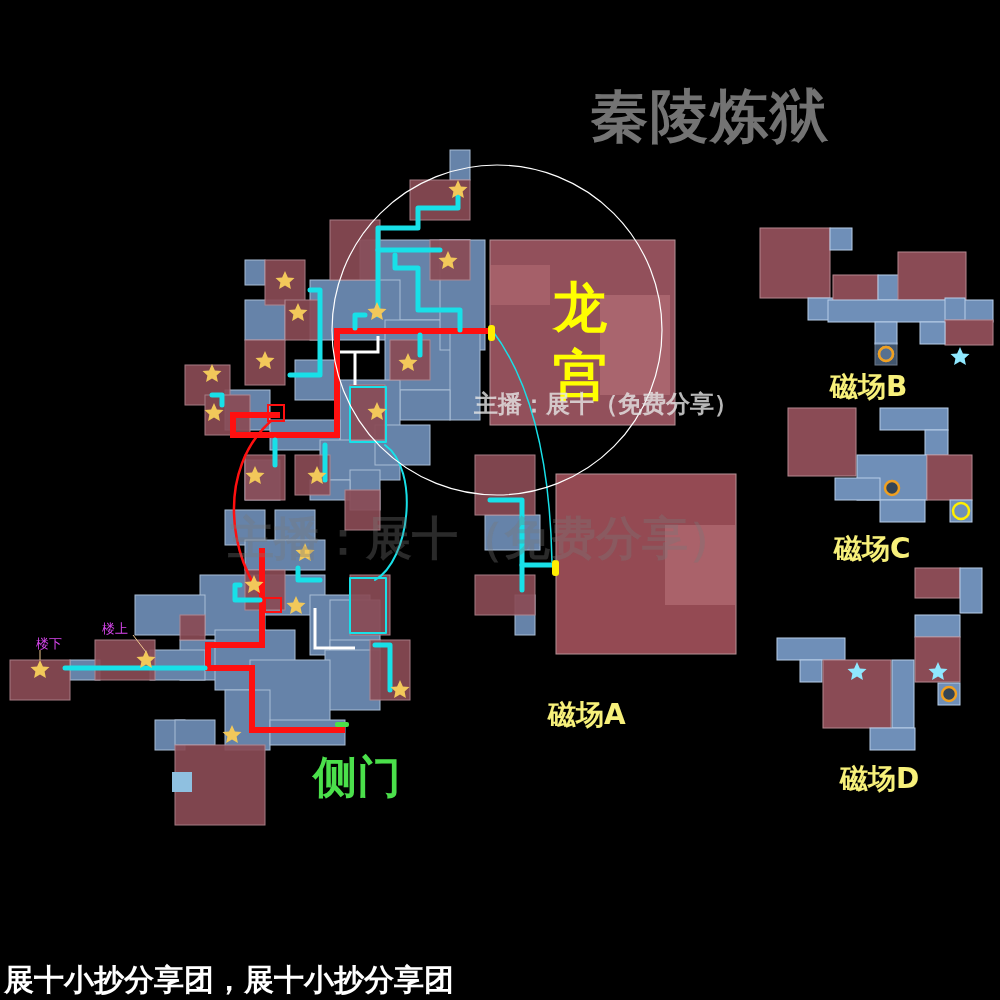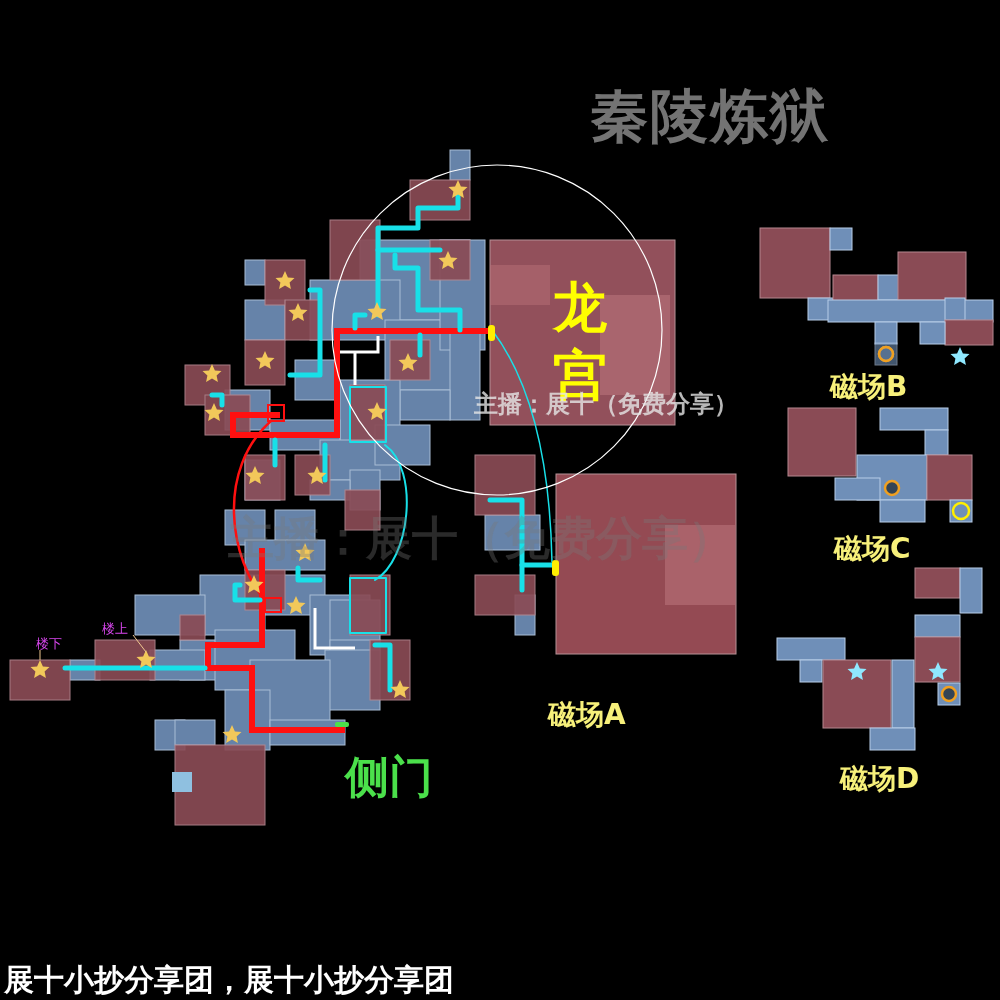--- a/index.html
+++ b/index.html
@@ -1,21 +1,21 @@
 <!DOCTYPE html>
 <html><head>
 <meta charset="utf-8">
 <style>
   html,body{margin:0;padding:0;background:#000;}
   body{width:1000px;height:1000px;position:relative;overflow:hidden;font-family:"DejaVu Sans","Liberation Sans",sans-serif;}
   .title{position:absolute;left:590px;top:78px;font-size:58px;font-weight:bold;color:#737373;letter-spacing:2px;}
   .footer{position:absolute;left:4px;top:960px;font-size:30px;font-weight:bold;color:#fff;}
   .lbl-yellow{position:absolute;color:#f7f07a;font-weight:bold;font-size:28px;}
   .lbl-big{position:absolute;color:#ffff00;font-weight:bold;font-size:54px;}
-  .lbl-green{position:absolute;color:#4be04b;font-weight:bold;font-size:44px;margin-left:32px;}
+  .lbl-green{position:absolute;color:#4be04b;font-weight:bold;font-size:44px;}
   .lbl-small{position:absolute;color:#d946ef;font-size:13px;}
   .watermark{position:absolute;color:rgba(230,230,230,0.8);font-weight:bold;font-size:24px;}
   .watermark2{position:absolute;color:rgba(120,120,120,0.35);font-weight:bold;font-size:46px;}
   svg{position:absolute;left:0;top:0;}
 </style>
 </head>
 <body>
 
 <svg width="1000" height="1000">
   <defs>

